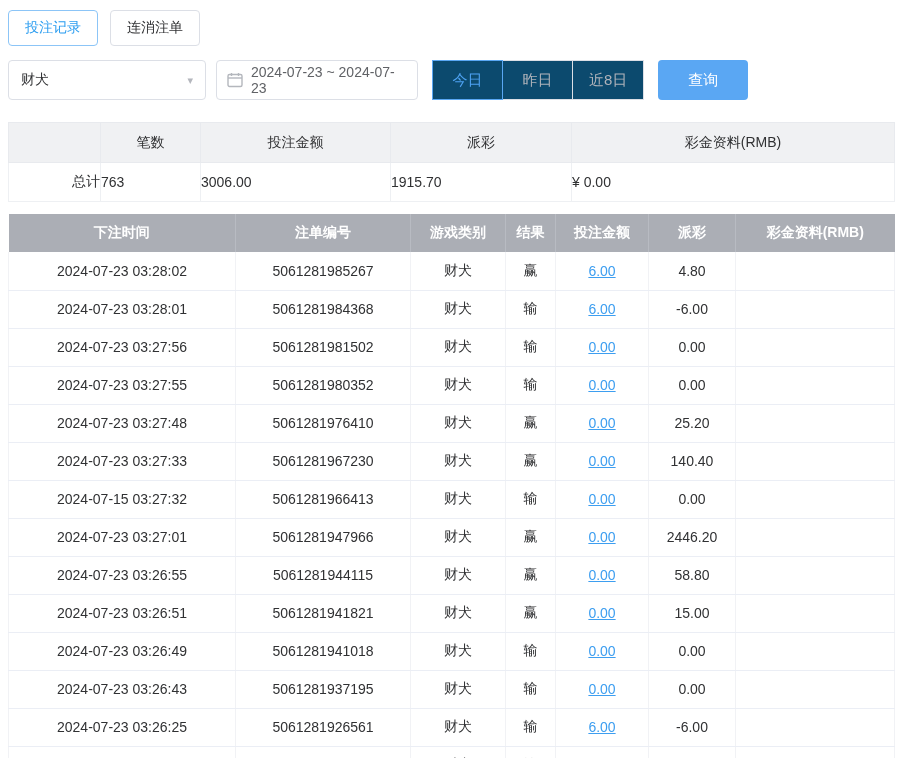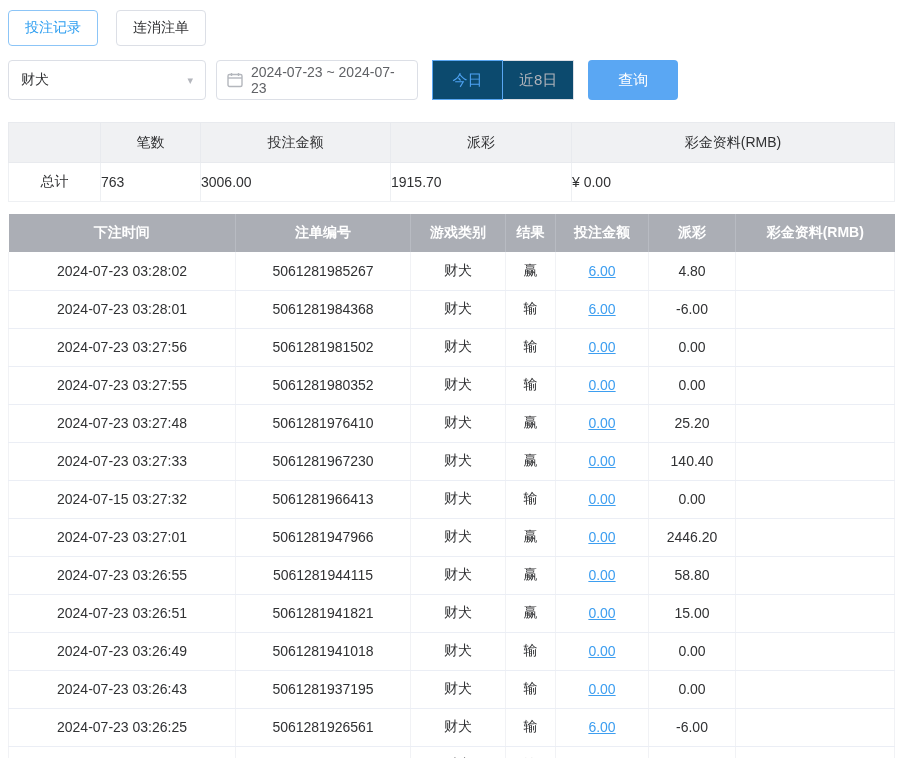--- a/index.html
+++ b/index.html
@@ -5,21 +5,21 @@
   * { box-sizing: border-box; margin: 0; padding: 0; }
   html, body {
     width: 903px; height: 758px; overflow: hidden;
     background: #ffffff;
     font-family: "Liberation Sans", "DejaVu Sans", sans-serif;
     font-size: 14px; color: #303133;
   }
   .page { padding: 10px 8px 0 8px; }
 
   
-  .tabs-row { display: flex; gap: 18px; align-items: center; }
+  .tabs-row { display: flex; gap: 12px; align-items: center; }
   .tab {
     background: #fff; border: 1px solid #dcdfe6; border-radius: 4px;
     padding: 8px 16px; font-size: 14px; color: #303133; cursor: pointer;
   }
   .tab.active { border-color: #8cc5f7; color: #2b9df0; }
 
   
   .filter-row { display: flex; align-items: center; margin-top: 14px; }
   .select-box {
     width: 198px; height: 40px; border: 1px solid #dcdfe6; border-radius: 4px;
@@ -50,21 +50,21 @@
   table { border-collapse: collapse; width: 887px; table-layout: fixed; }
   .summary { margin-top: 22px; }
   .summary th {
     background: #f0f1f3; height: 40px; font-weight: normal;
     border: 1px solid #e8eaee; text-align: center; color: #303133;
   }
   .summary td {
     background: #fff; height: 39px; border: 1px solid #eef0f3;
     text-align: left; color: #303133;
   }
-  .summary td.label { text-align: center; }
+  .summary td.label { text-align: right; }
 
   
   .records { margin-top: 12px; }
   .records thead th {
     background: #abaeb5; color: #ffffff; font-weight: bold; height: 38px;
     border-right: 1px solid #b8bbc2; font-size: 14px;
   }
   .records thead th:last-child { border-right: none; }
   .records tbody td {
     height: 38px; text-align: center; color: #303133;
@@ -96,20 +96,21 @@
           <rect x="1" y="2.5" width="14" height="12" rx="1.5" fill="none" stroke="#b4b7bd" stroke-width="1.4"></rect>
           <line x1="1" y1="6" x2="15" y2="6" stroke="#b4b7bd" stroke-width="1.4"></line>
           <line x1="4.5" y1="1" x2="4.5" y2="4" stroke="#b4b7bd" stroke-width="1.4"></line>
           <line x1="11.5" y1="1" x2="11.5" y2="4" stroke="#b4b7bd" stroke-width="1.4"></line>
         </svg>
       </span>
       <span>2024-07-23 ~ 2024-07-23</span>
     </div>
     <div class="quick-group">
       <button class="quick-btn active">今日</button>
+      <button class="quick-btn">昨日</button>
       <button class="quick-btn">近8日</button>
     </div>
     <button class="query-btn">查询</button>
   </div>
 
   <table class="summary">
     <colgroup>
         <col style="width:92px">
         <col style="width:100px">
         <col style="width:190px">

